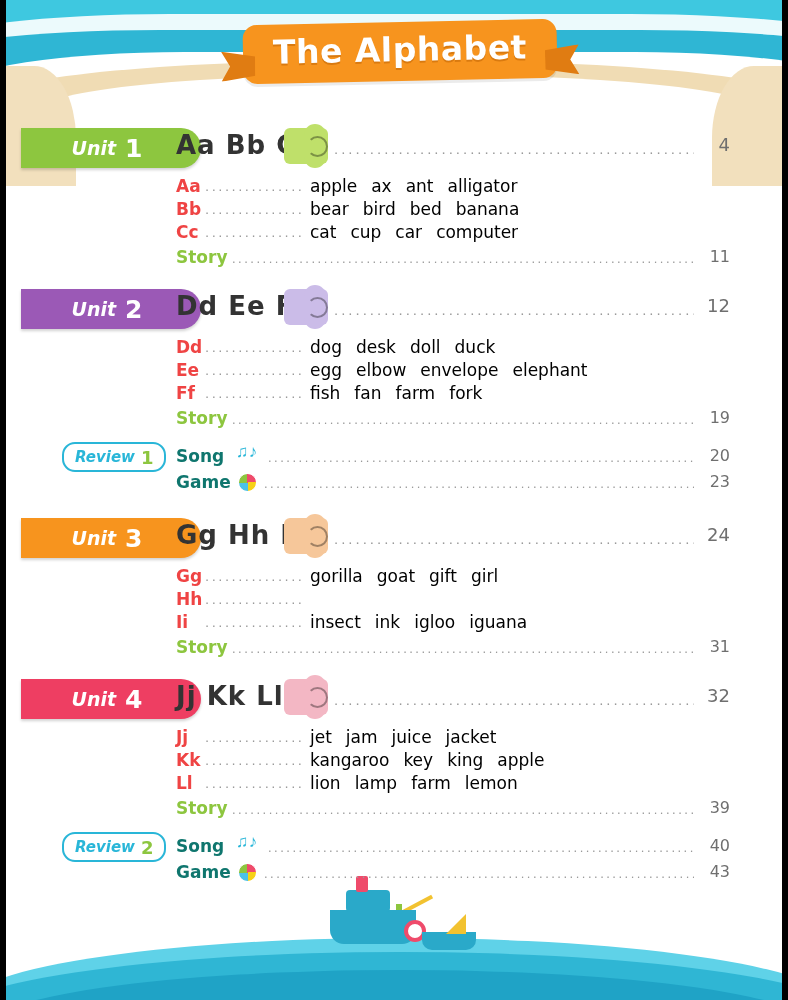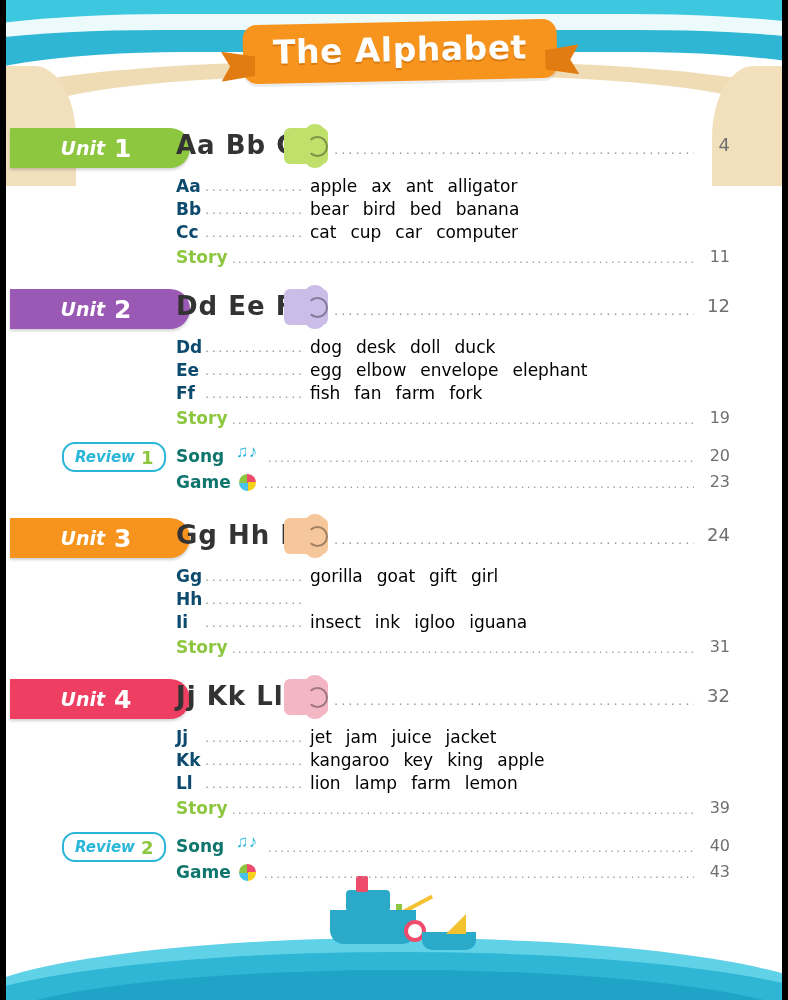--- a/index.html
+++ b/index.html
@@ -140,21 +140,21 @@
     width: 788px;
     z-index: 5;
   }
 
   .unit-row {
     position: relative;
     height: 56px;
   }
   .unit-tag {
     position: absolute;
-    left: 10px;
+    left: 21px;
     top: 8px;
     height: 40px;
     min-width: 152px;
     border-radius: 0 22px 22px 0;
     display: flex;
     align-items: center;
     justify-content: center;
     gap: 9px;
     padding: 0 18px 0 10px;
     box-shadow: 0 2px 3px rgba(0,0,0,.18);
@@ -236,21 +236,21 @@
     position: relative;
     height: 23px;
     font-family: "DejaVu Sans", sans-serif;
   }
   .entry .letter {
     position: absolute;
     left: 176px;
     top: 0;
     font-size: 17px;
     font-weight: bold;
-    color: #0c4a6e;
+    color: #ef4444;
   }
   .entry .leaders {
     position: absolute;
     top: 3px;
     height: 14px;
     color: #9a9a9a;
     font-size: 13px;
     letter-spacing: 2.5px;
     overflow: hidden;
     white-space: nowrap;

